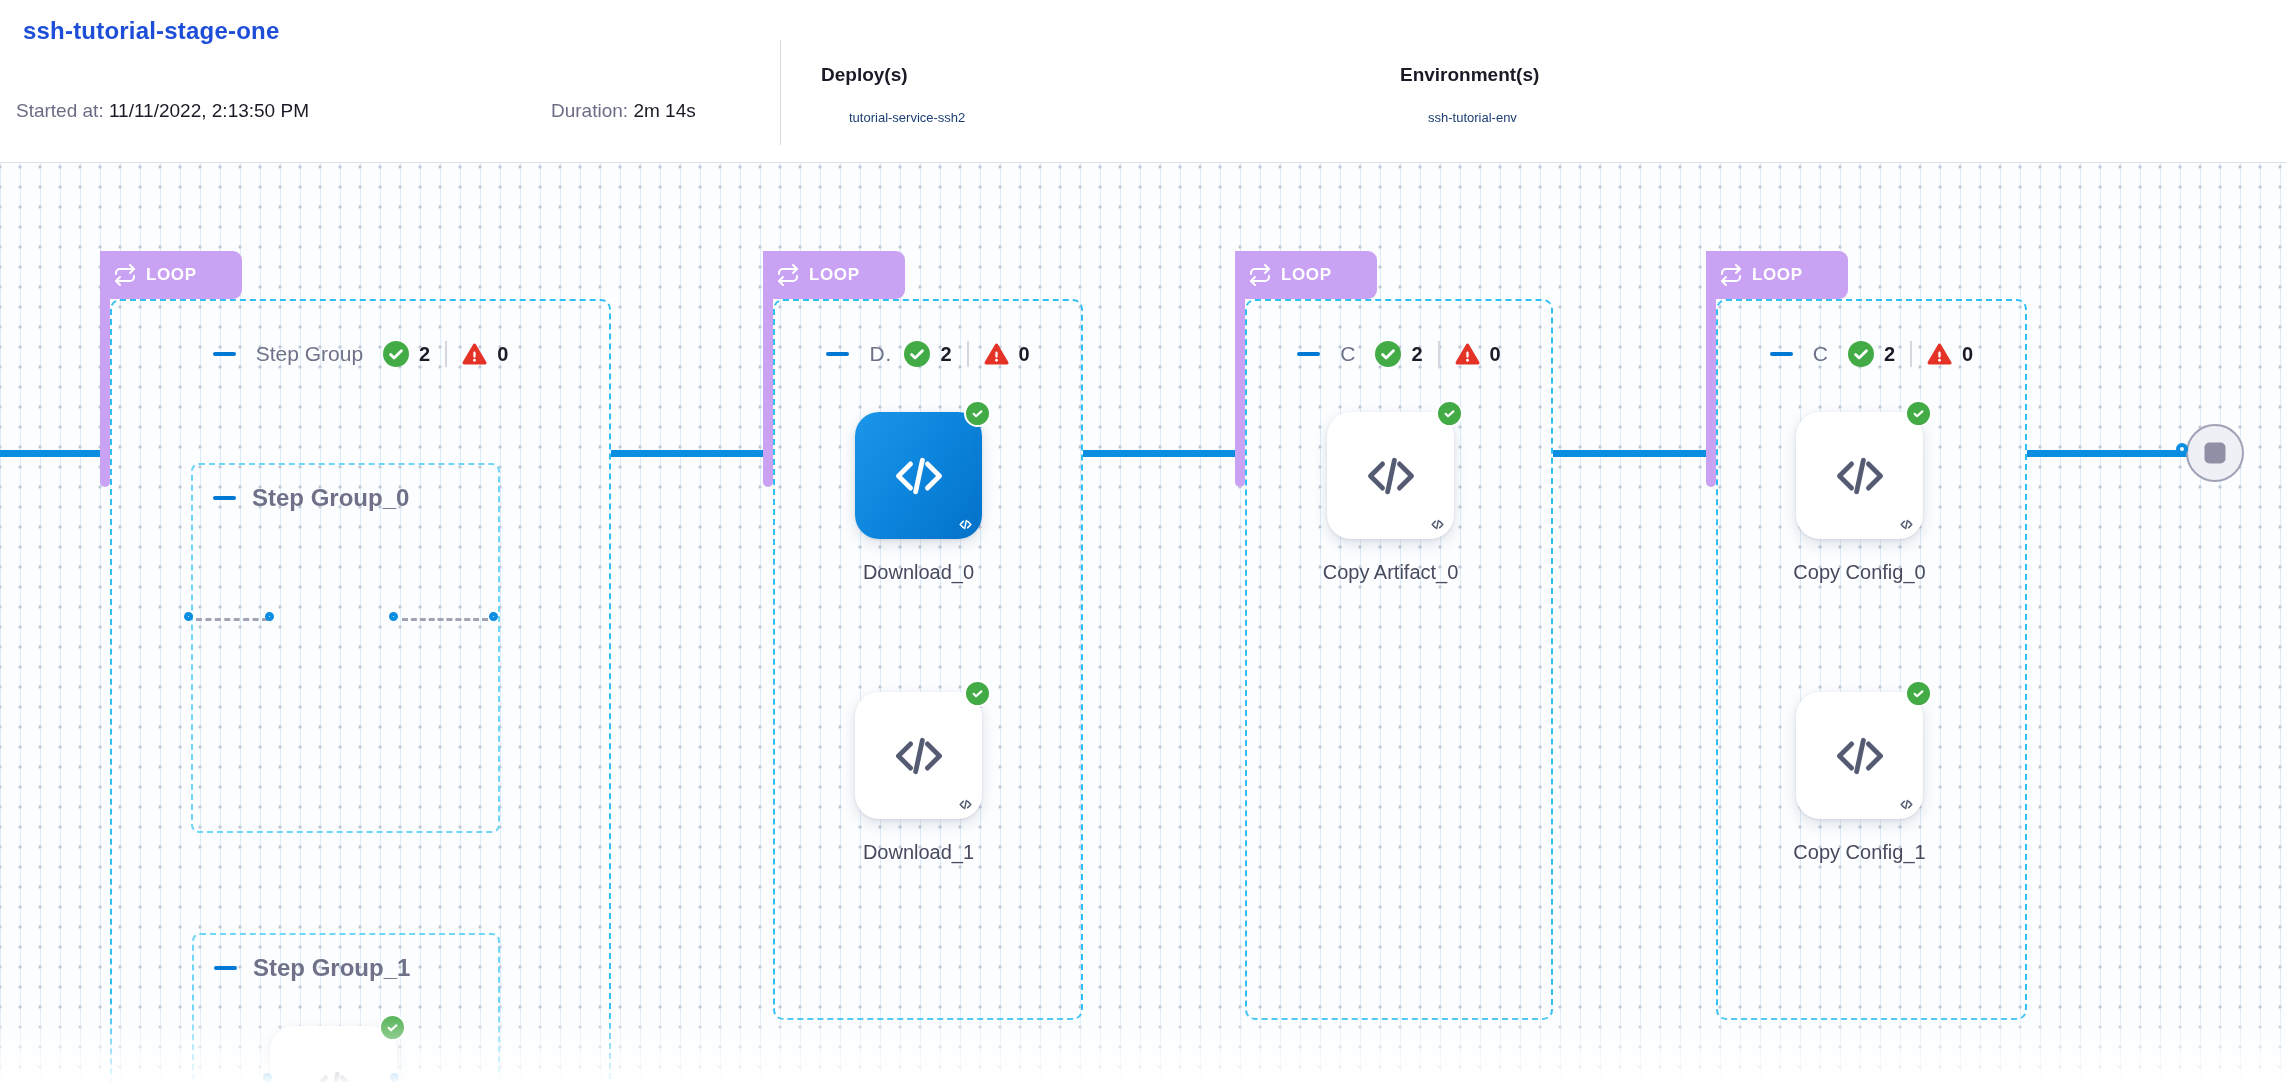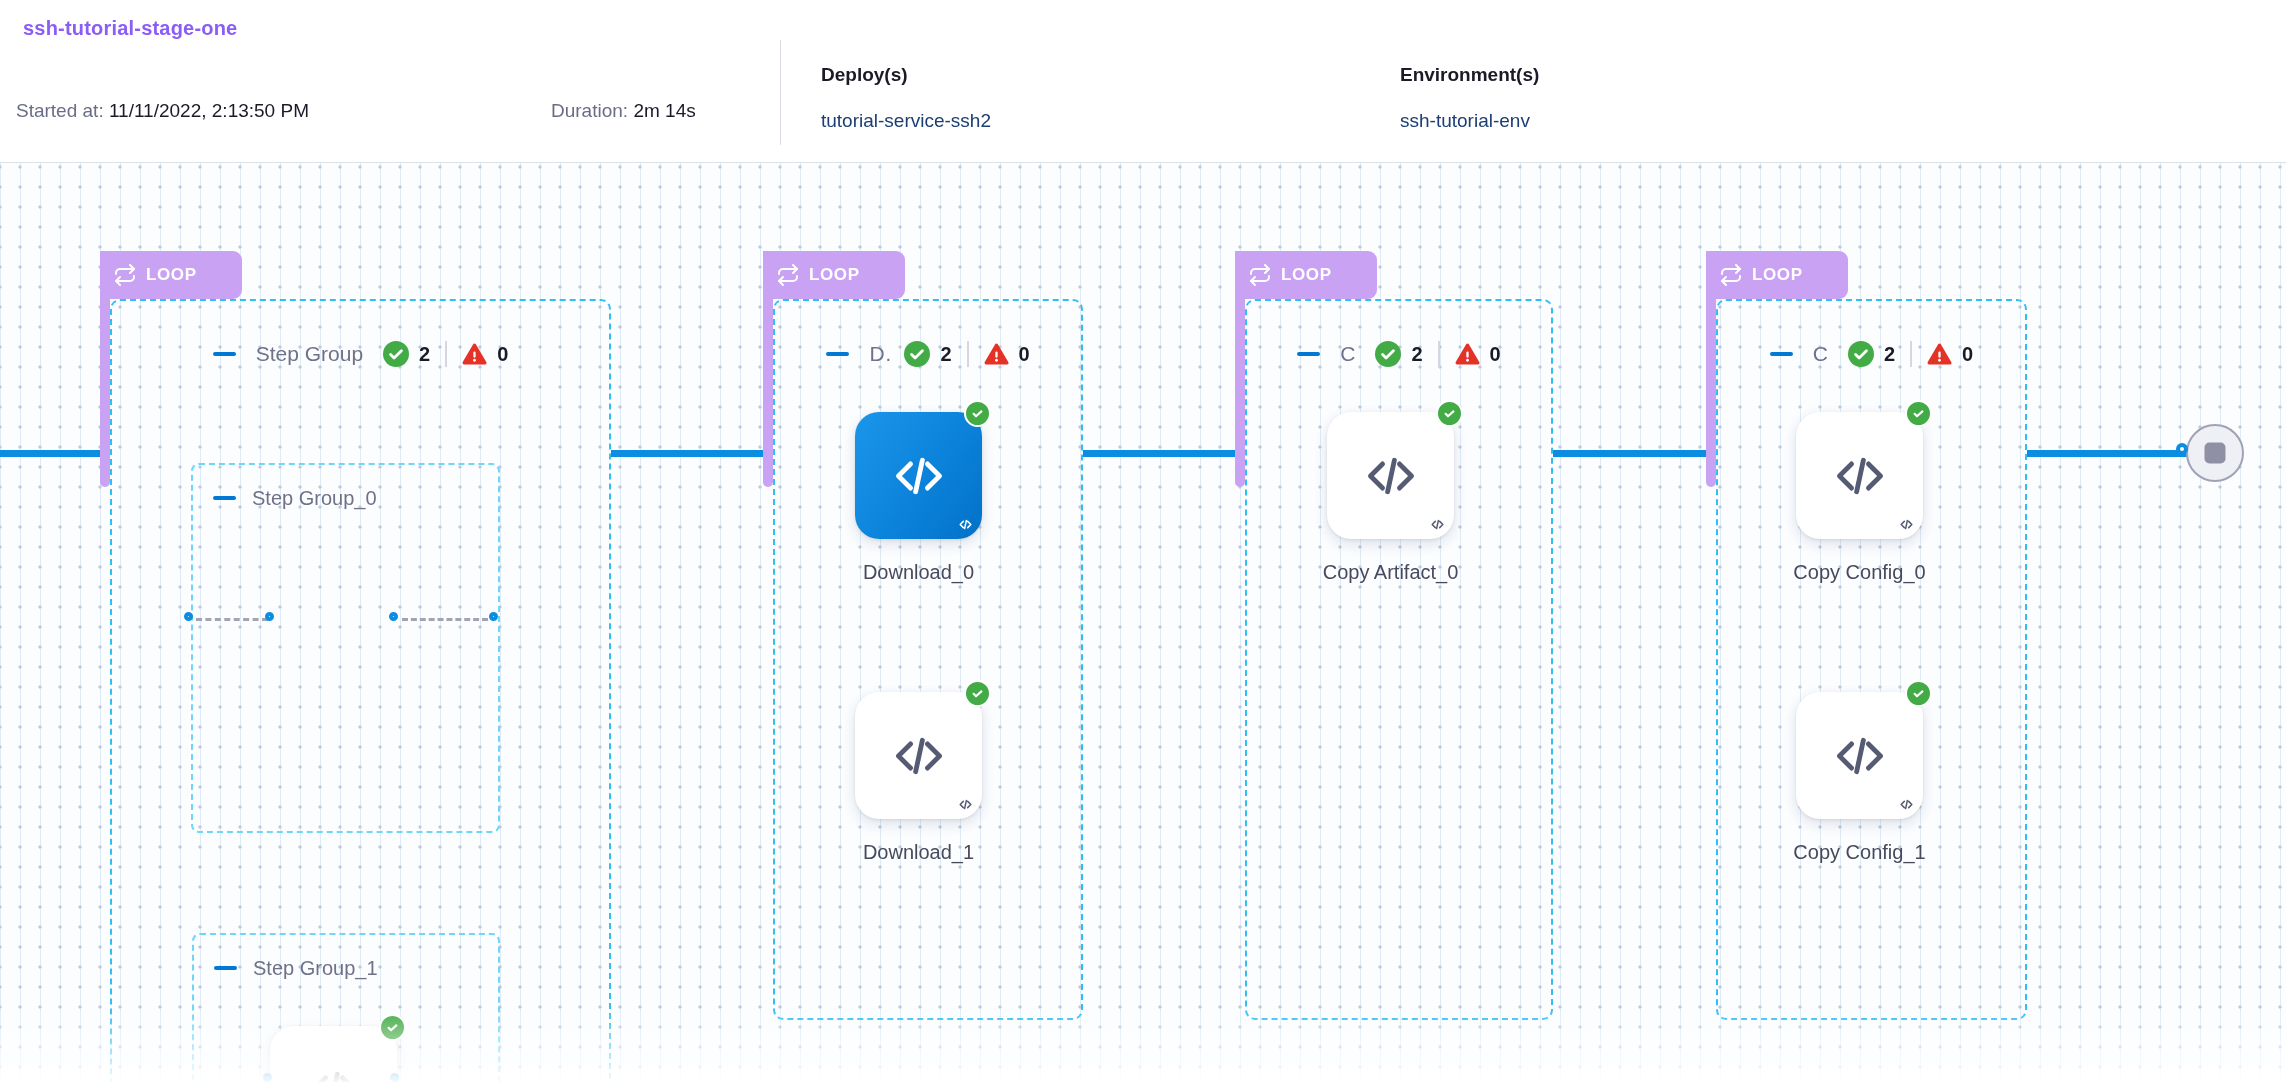--- a/index.html
+++ b/index.html
@@ -2,26 +2,26 @@
 <html><head>
 <meta charset="utf-8">
 <style>
   * { margin:0; padding:0; box-sizing:border-box; }
   html,body { width:2286px; height:1082px; overflow:hidden;
     font-family:"Liberation Sans", sans-serif; background:#fff; }
 
   
   .stage-header { position:relative; width:2286px; height:163px; background:#ffffff;
     border-bottom:1px solid #dfe1ea; z-index:20; }
-  .stage-title { position:absolute; left:23px; top:17px; font-size:20px; font-weight:bold;
-    color:#8b5cf6; letter-spacing:.2px; }
+  .stage-title { position:absolute; left:23px; top:17px; font-size:24px; font-weight:bold;
+    color:#1d4ed8; letter-spacing:.2px; }
   .meta-line { position:absolute; top:100px; font-size:19px; color:#1b1b28; white-space:nowrap; }
   .meta-line .lbl { color:#6b6d85; }
   .hdr-col-label { position:absolute; top:64px; font-size:19px; font-weight:bold; color:#1b1b28; }
-  .hdr-col-value { position:absolute; top:110px; font-size:19px; color:#1c3e74; cursor:pointer; }
+  .hdr-col-value { position:absolute; top:110px; font-size:13px; color:#1c3e74; cursor:pointer;margin-left:28px; }
   .hdr-divider { position:absolute; left:780px; top:40px; width:1px; height:105px; background:#d9dbe5; }
 
   
   .canvas { position:relative; width:2286px; height:919px; overflow:hidden;
     background-color:#fbfdff;
     background-image:
       radial-gradient(circle, #c2c9d6 1.3px, rgba(194,201,214,0) 1.9px),
       linear-gradient(90deg, rgba(186,214,238,0.45) 0px, rgba(186,214,238,0.45) 1px, rgba(0,0,0,0) 1px);
     background-size: 20px 20px, 20px 20px;
     background-position: 10px 14px, 0 0; }
@@ -38,21 +38,21 @@
   .group-box { position:absolute; border:2px dashed #30bff2; border-radius:10px; z-index:4; }
   .inner-box { position:absolute; border:2px dashed #6ed6f8; border-radius:8px; z-index:4; }
 
   .group-head { position:absolute; left:0; right:0; top:38px; height:30px; display:flex;
     align-items:center; justify-content:center; gap:10px; z-index:5; }
   .inner-head { position:absolute; left:20px; top:20px; height:26px; display:flex;
     align-items:center; gap:16px; z-index:5; }
   .minus-ic { width:23px; height:4px; border-radius:2px; background:#0278d5; cursor:pointer; flex:none; }
   .g-label { font-size:21px; color:#6f7189; white-space:nowrap; margin:0 10px 0 10px; }
   .g-label.clip { display:inline-block; max-width:23px; overflow:hidden; margin-right:2px; }
-  .inner-head .g-label { font-size:20px; margin:0; }
+  .inner-head .g-label { font-size:24px; margin:0;font-weight:bold; }
   .cnt { font-size:20px; font-weight:bold; color:#1b1b28; }
   .cnt-div { width:2px; height:26px; background:#d5d7e0; margin:0 5px; }
   .badge-svg { flex:none; display:block; }
 
   .step-node { position:absolute; width:127px; z-index:5; }
   .node-card { position:relative; width:127px; height:127px; border-radius:24px; background:#ffffff;
     box-shadow:0 5px 14px rgba(45,60,90,.14), 0 1px 3px rgba(45,60,90,.10); cursor:pointer; }
   .node-card.blue { background:linear-gradient(125deg, #1b96e9 0%, #0d85dd 48%, #0371c8 100%); }
   .code-main { position:absolute; left:50%; top:50%; transform:translate(-50%,-50%); }
   .code-mini { position:absolute; right:9px; bottom:7px; }

